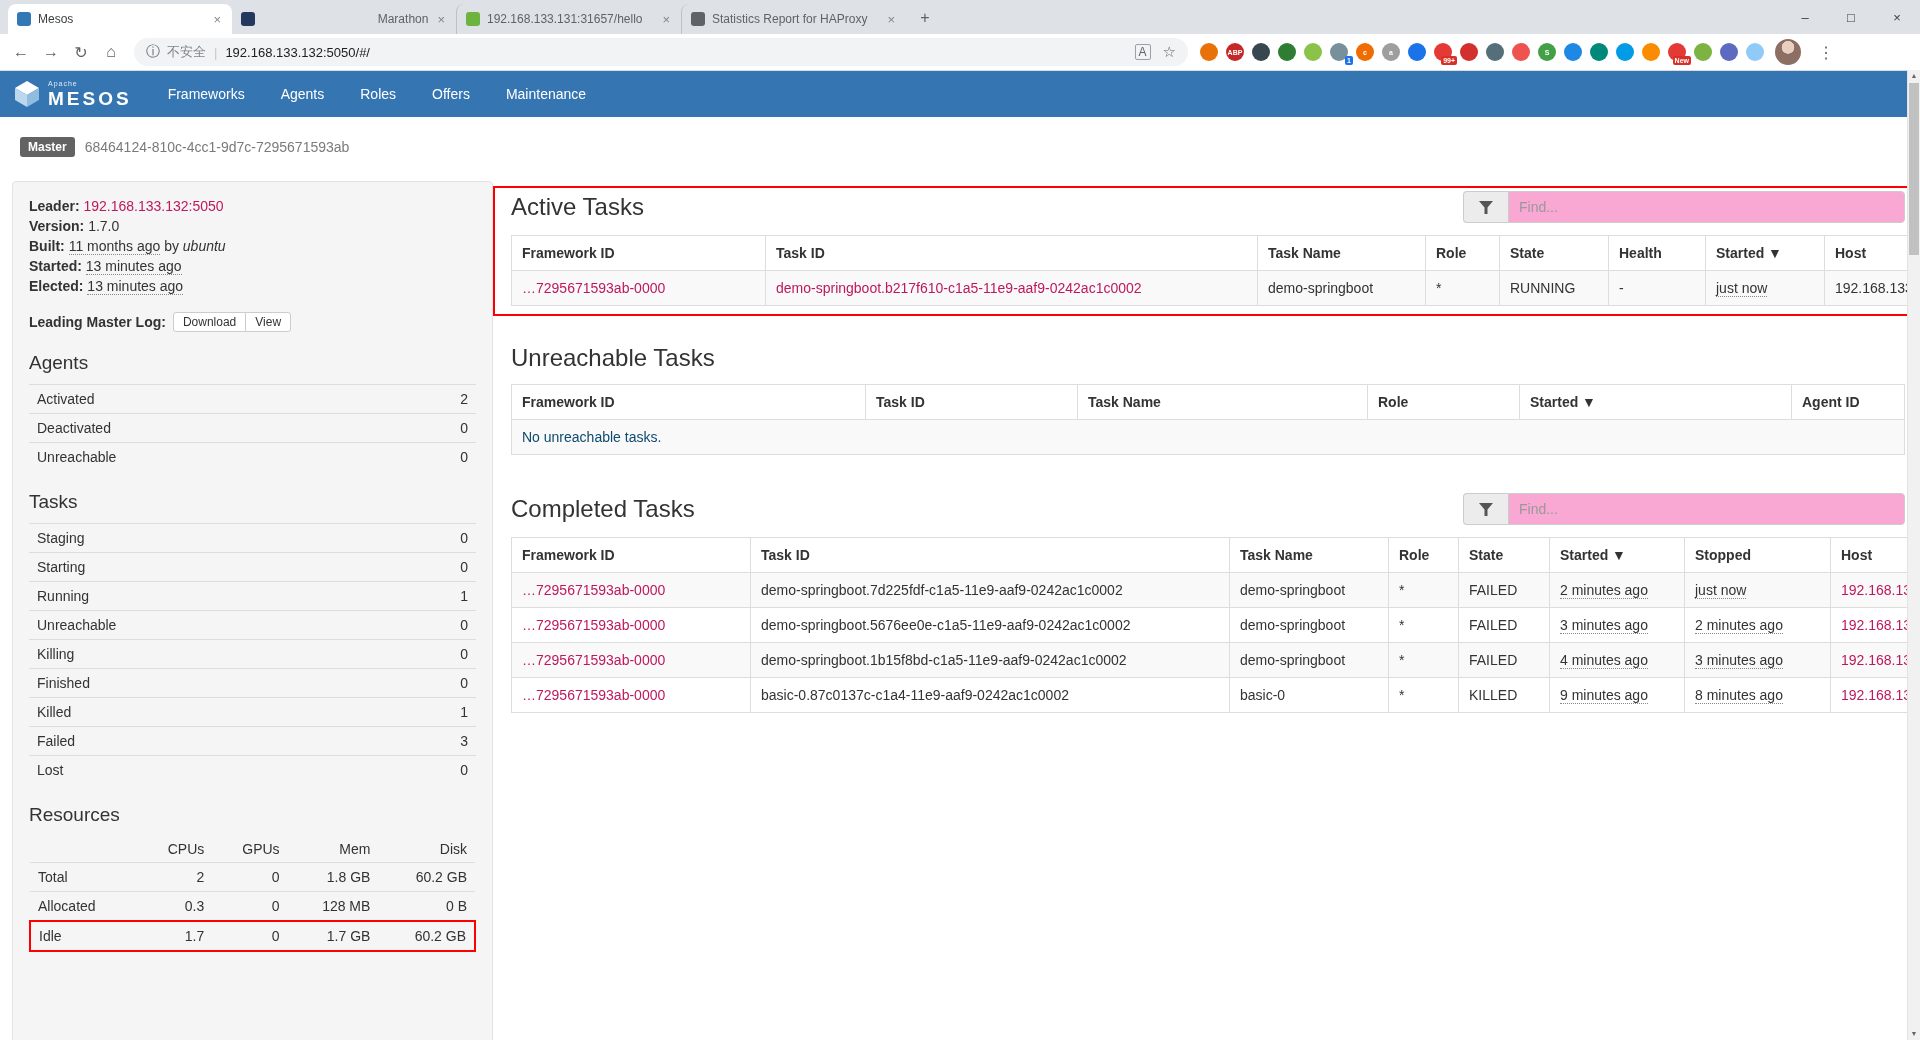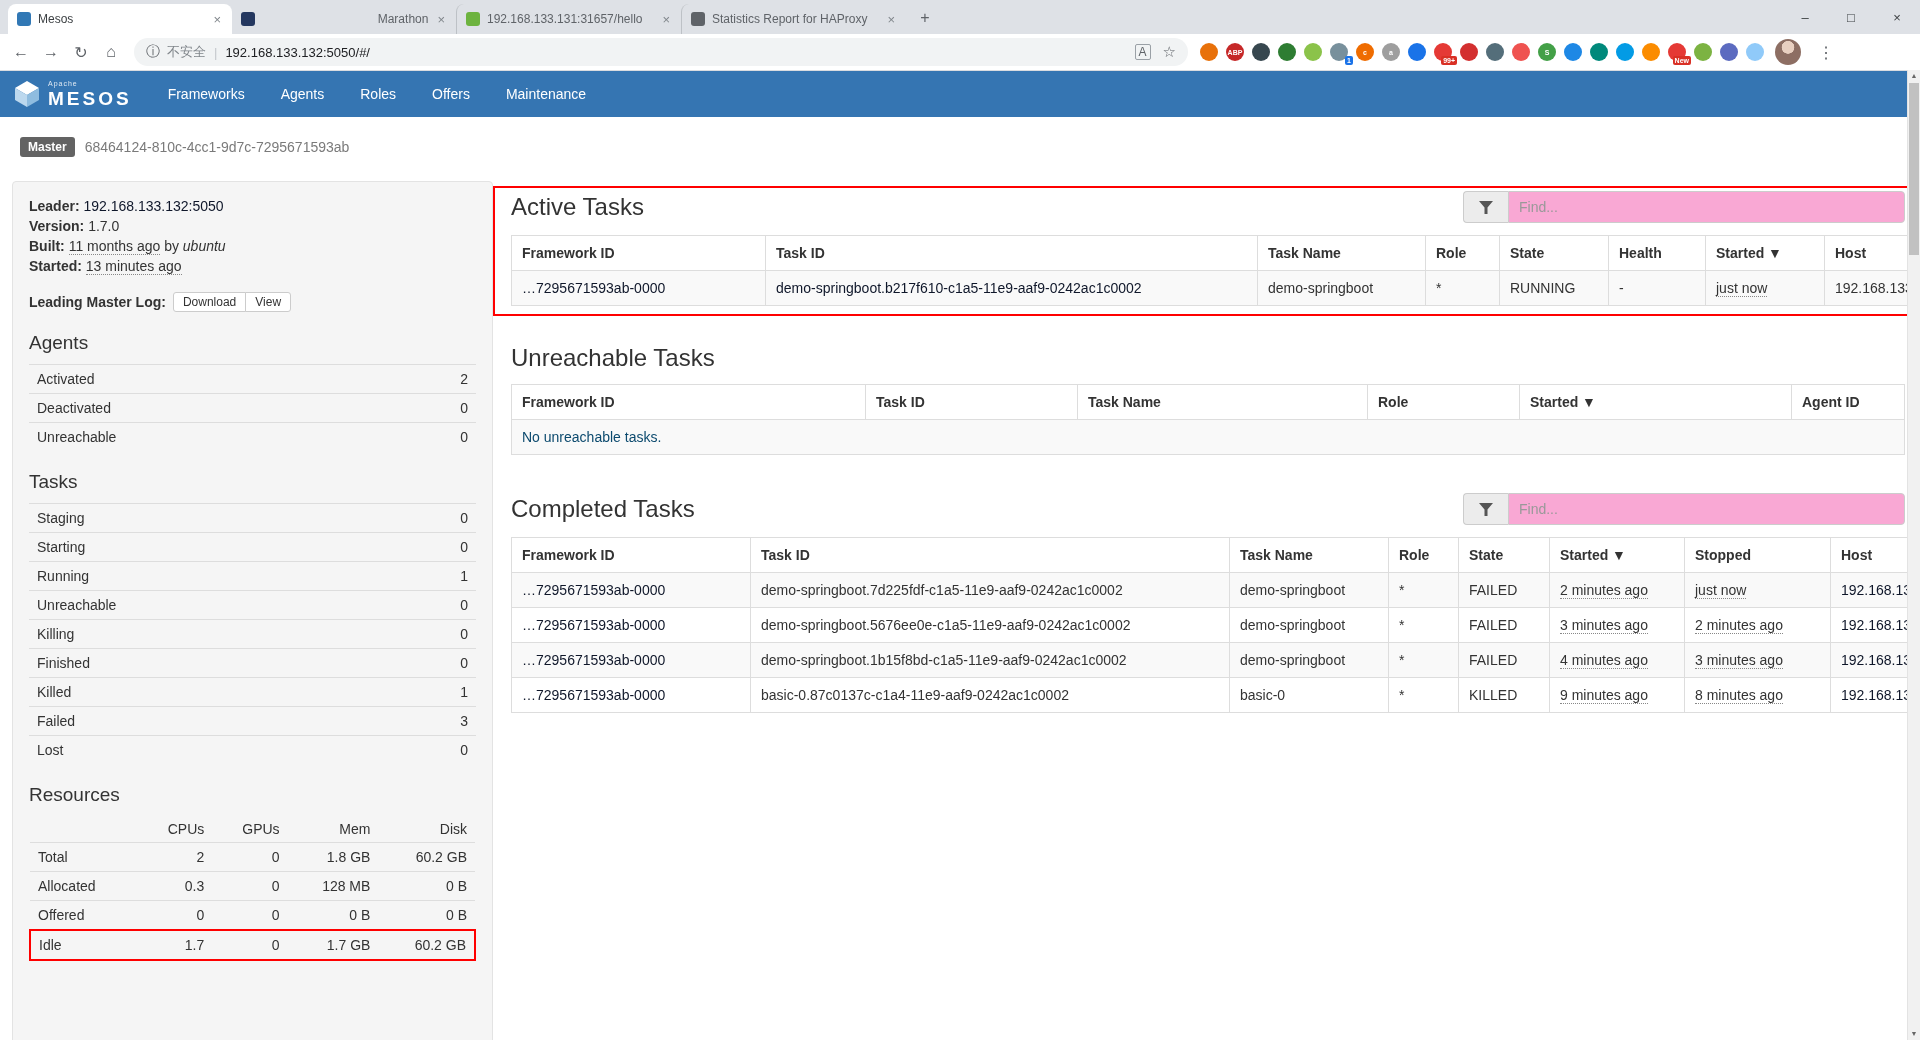--- a/index.html
+++ b/index.html
@@ -78,21 +78,21 @@
     padding:3px 8px; border-radius:3px; }
   .master-id { color:#7a7a7a; font-size:14px; }
 
   .content { display:flex; align-items:flex-start; gap:18px; padding:0 15px 0 12px; margin-top:6px; }
 
   
   .sidebar { flex:none; width:447px; min-height:856px; background:#f5f5f5;
     border:1px solid #e3e3e3; border-radius:4px; padding:14px 16px; font-size:14px; }
   .info-line { line-height:20px; }
   .info-line strong { font-weight:bold; }
-  .link, a { color:#0f172a; text-decoration:none; cursor:pointer; }
+  .link, a { color:#be185d; text-decoration:none; cursor:pointer; }
   .time { border-bottom:1px dotted #888; }
   .log-line { margin:16px 0 4px 0; display:flex; align-items:center; gap:7px; }
   .btn-group { display:inline-flex; }
   .btn-xs { font-family:inherit; font-size:12px; padding:2px 9px; border:1px solid #ccc;
     background:#fff; color:#333; cursor:pointer; margin-left:-1px; }
   .btn-xs:first-child { border-radius:3px 0 0 3px; margin-left:0; }
   .btn-xs:last-child { border-radius:0 3px 3px 0; }
   .side-heading { font-size:19px; font-weight:400; color:#333; margin:20px 0 10px 0; }
   .stat-row { display:flex; justify-content:space-between; padding:6px 8px;
     border-top:1px solid #ddd; }
@@ -252,20 +252,21 @@
     </div>
 
     <div class="content">
 
       <aside class="sidebar">
         <div class="info-block">
             <div class="info-line"><strong>Leader:</strong> <span class="link">192.168.133.132:5050</span></div>
             <div class="info-line"><strong>Version:</strong> <span>1.7.0</span></div>
             <div class="info-line"><strong>Built:</strong> <span class="time">11 months ago</span> by <em>ubuntu</em></div>
             <div class="info-line"><strong>Started:</strong> <span class="time">13 minutes ago</span></div>
+            <div class="info-line"><strong>Elected:</strong> <span class="time">13 minutes ago</span></div>
           </div>
         <div class="log-line">
           <strong>Leading Master Log:</strong>
           <span class="btn-group">
               <button class="btn-xs">Download</button>
               <button class="btn-xs">View</button>
             </span>
         </div>
         <h4 class="side-heading">Agents</h4>
         <div class="stat-list">
@@ -340,27 +341,20 @@
                 <td>1.8 GB</td>
                 <td>60.2 GB</td>
               </tr>
               <tr>
                 <td>Allocated</td>
                 <td>0.3</td>
                 <td>0</td>
                 <td>128 MB</td>
                 <td>0 B</td>
               </tr>
-              <tr>
-                <td>Offered</td>
-                <td>0</td>
-                <td>0</td>
-                <td>0 B</td>
-                <td>0 B</td>
-              </tr>
               <tr class="annotated-row">
                 <td>Idle</td>
                 <td>1.7</td>
                 <td>0</td>
                 <td>1.7 GB</td>
                 <td>60.2 GB</td>
               </tr>
             </tbody>
           </table>
       </aside>

